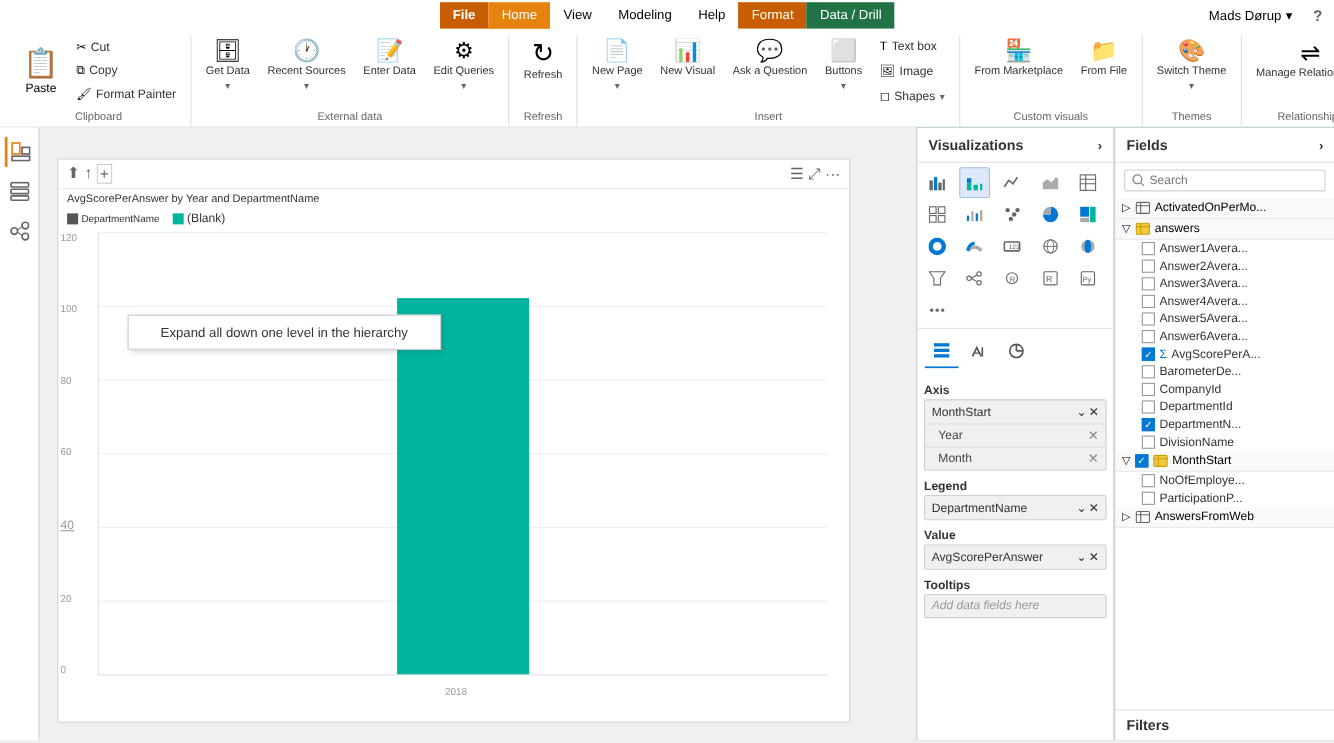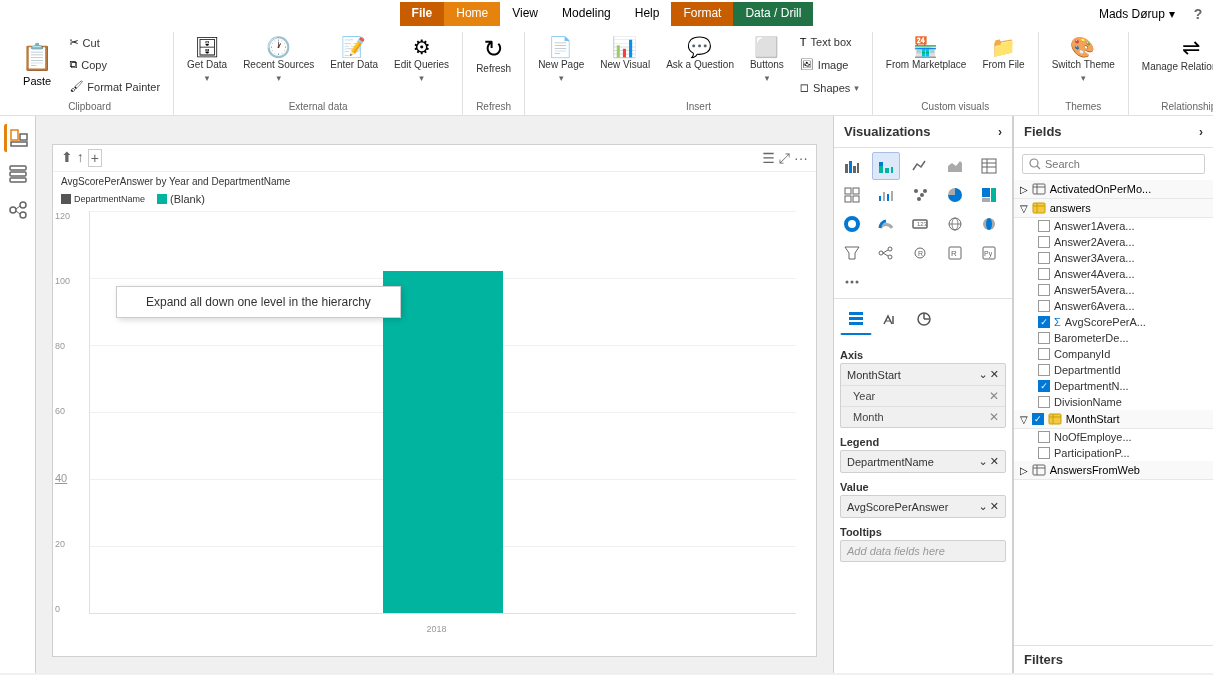--- a/index.html
+++ b/index.html
@@ -41,21 +41,21 @@
     
     .canvas-area { flex: 1; display: flex; flex-direction: column; position: relative; overflow: hidden; }
 
     
     .hierarchy-tooltip { position: absolute; top: 170px; left: 80px; background: #fff; border: 1px solid #ccc; padding: 8px 29px; font-size: 12px; color: #333; box-shadow: 2px 2px 6px rgba(0,0,0,0.15); z-index: 100; white-space: nowrap; }
 
     
     .chart-container { margin: 40px 20px 20px; background: #fff; border: 1px solid #d0d0d0; position: relative; flex: 1; }
 
     
-    .right-panels { display: flex; background: #15803d; }
+    .right-panels { display: flex; background: #15803d; margin-left: 44px; }
 
     
     .viz-panel { width: 180px; background: #fff; border-left: 1px solid #d0d0d0; border-right: 1px solid #d0d0d0; display: flex; flex-direction: column; }
     .panel-header { display: flex; align-items: center; justify-content: space-between; padding: 8px 10px; font-size: 13px; font-weight: 600; color: #333; border-bottom: 1px solid #e0e0e0; }
     .panel-header .chevron { font-size: 12px; cursor: pointer; }
     .viz-icon-btn { width: 28px; height: 28px; display: flex; align-items: center; justify-content: center; cursor: pointer; border: 1px solid transparent; border-radius: 2px; font-size: 14px; color: #555; }
     .viz-icon-btn.active { background: #dde8f8; border-color: #a8c0e8; }
 
     .viz-sections { padding: 6px; flex: 1; overflow-y: auto; }
     .viz-section-label { font-size: 11px; color: #333; font-weight: 600; padding: 4px 0 2px; }

